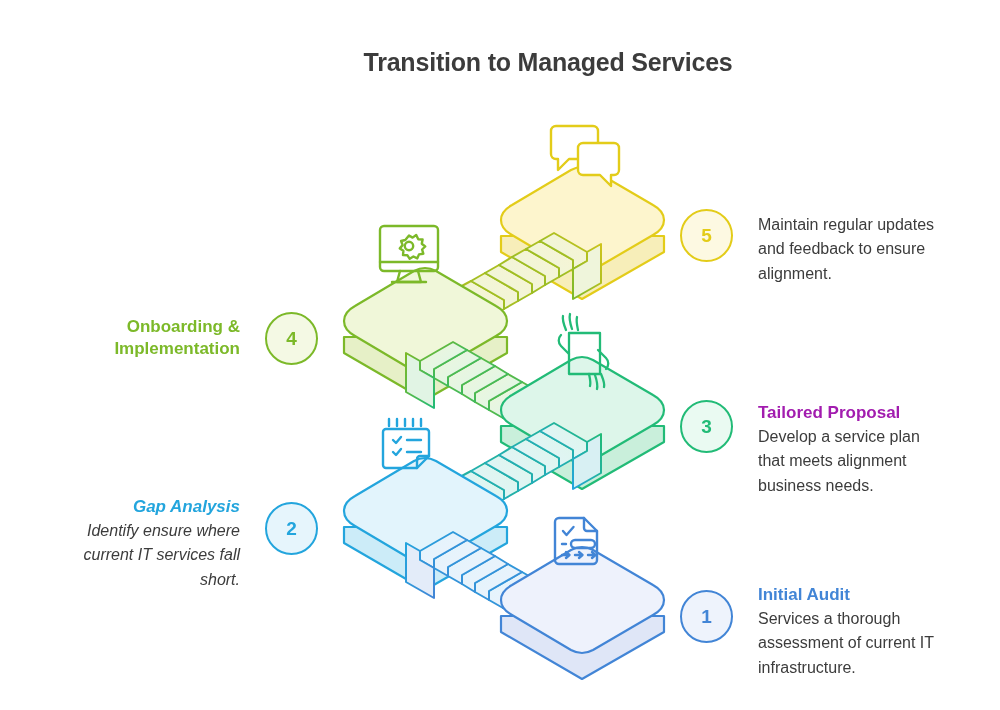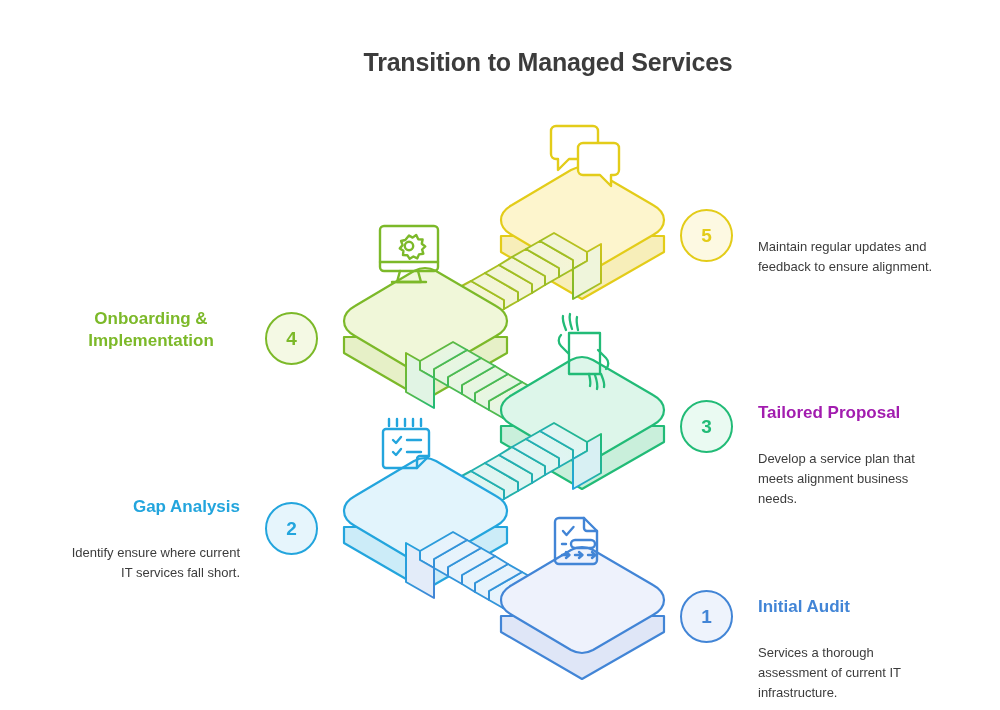--- a/index.html
+++ b/index.html
@@ -22,44 +22,44 @@
   }
   #stage { position:absolute; inset:0; }
   svg.art { position:absolute; top:0; left:0; width:1000px; height:710px; }
 
   
   .step { position:absolute; }
   .step .headline {
     font-size:17px; font-weight:bold; line-height:1.3;
   }
   .step .body {
-    font-size:13px; line-height:1.52; color:#3c3c3c; margin-top:25px;
+    font-size:16px; line-height:1.52; color:#3c3c3c; margin-top:1px;
   }
   .step.right { text-align:left; }
   .step.left  { text-align:right; }
 
   
   .badge {
     position:absolute;
     width:53px; height:53px; border-radius:50%;
     border:2px solid #000;
     display:flex; align-items:center; justify-content:center;
     font-size:19px; font-weight:bold;
   }
 
   
   #step5 { top:212px; left:758px; width:180px; }
   #badge5 { top:209px; left:680px; }
   #step3 { top:402px; left:758px; width:180px; }
   #badge3 { top:400px; left:680px; }
-  #step1 { top:596px; left:758px; width:180px; }
+  #step1 { top:584px; left:758px; width:180px; }
   #badge1 { top:590px; left:680px; }
-  #step4 { top:308px; left:62px; width:178px;text-align:center; }
+  #step4 { top:316px; left:62px; width:178px; }
   #badge4 { top:312px; left:265px; }
-  #step2 { top:496px; left:62px; width:178px; }
+  #step2 { top:496px; left:62px; width:178px;font-style:italic; }
   #badge2 { top:502px; left:265px; }
 </style>
 </head>
 <body>
 
 <div id="page-title">Transition to Managed Services</div>
 
 <div id="stage">
 
   <svg class="art" viewBox="0 0 1000 710">

